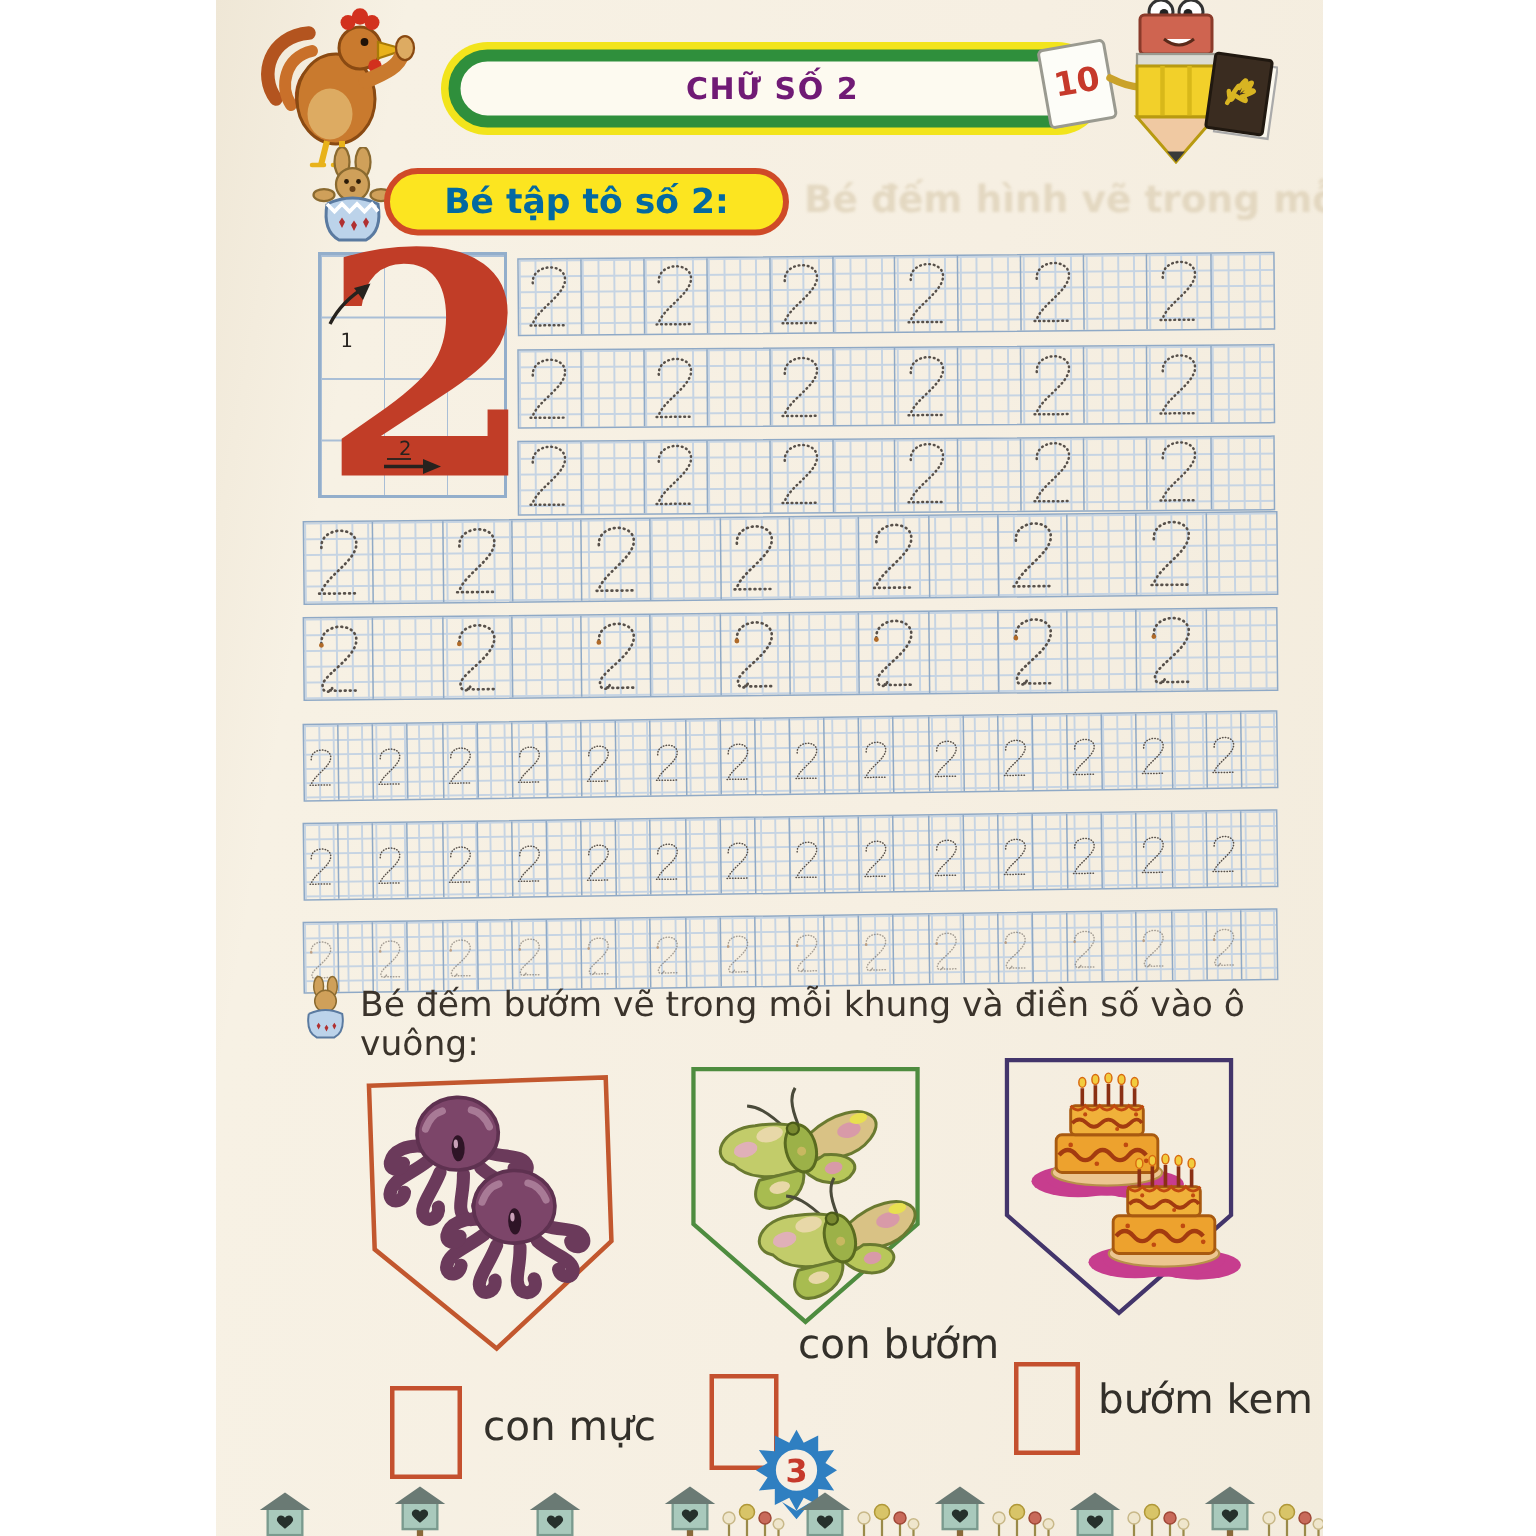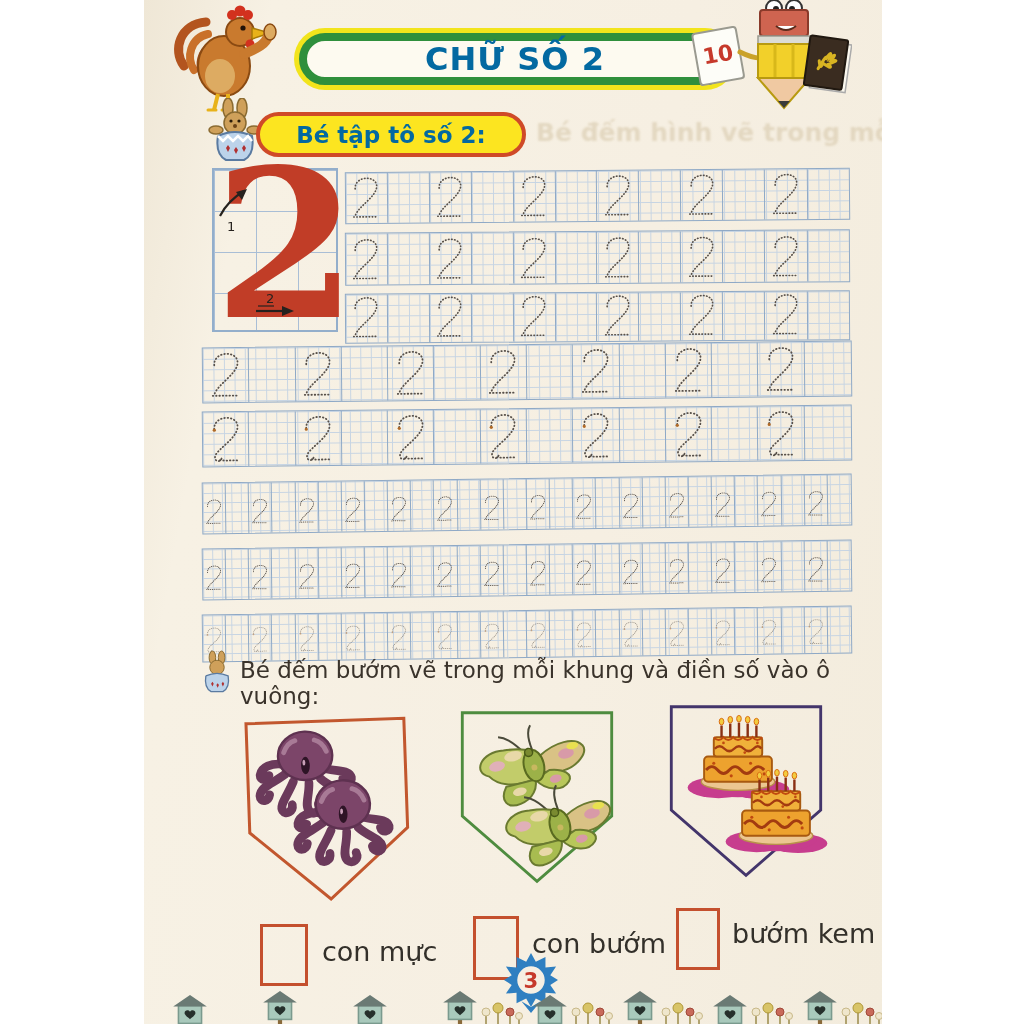--- a/index.html
+++ b/index.html
@@ -5,21 +5,21 @@
   html,body{margin:0;padding:0;}
   body{width:1024px;height:1024px;background:#ffffff;overflow:hidden;
        font-family:"DejaVu Sans","Liberation Sans",sans-serif;position:relative;}
   .page{position:absolute;left:144px;top:0;width:738px;height:1024px;overflow:hidden;
         background:linear-gradient(100deg,#efe7d6 0%,#f7f1e4 14%,#f6efe2 60%,#f3ecdd 100%);}
   
   .banner{position:absolute;left:150px;top:28px;width:442px;height:62px;background:#f2e41c;
           border-radius:32px;padding:5px;box-sizing:border-box;}
   .banner-inner{width:100%;height:100%;background:#fdfaf0;border:8px solid #2f8f3c;border-radius:26px;
           box-sizing:border-box;display:flex;align-items:center;justify-content:center;}
-  .banner-title{color:#0369a1;font-size:32px;font-weight:bold;letter-spacing:1px;}
+  .banner-title{color:#701a75;font-size:20px;font-weight:bold;letter-spacing:1px;}
   
   .pill{position:absolute;left:112px;top:112px;width:270px;height:45px;background:#fce520;
         border:4px solid #cf4a28;border-radius:24px;box-sizing:border-box;
         display:flex;align-items:center;justify-content:center;}
   .pill span{color:#0369a1;font-weight:bold;font-size:23px;}
   
   .bleed{position:absolute;left:392px;top:118px;width:350px;color:#ddd0b6;font-size:25px;
          font-weight:bold;filter:blur(1px);opacity:.75;white-space:nowrap;overflow:hidden;}
   
   .big2{position:absolute;left:68px;top:168px;width:126px;height:164px;border:2px solid #93aecb;
@@ -933,21 +933,21 @@
             <circle cx="50" cy="34" r="1.4"></circle>
             <circle cx="72" cy="44" r="1.4"></circle>
             <circle cx="85" cy="34" r="1.4"></circle>
           </g>
   </svg></div>
     </div>
 
   <div class="ansbox" style="left:116px;top:924px;width:48px;height:62px"></div>
   <div class="anslabel" style="left:178px;top:936px">con mực</div>
   <div class="ansbox" style="left:329px;top:916px;width:46px;height:64px"></div>
-  <div class="anslabel" style="left:388px;top:928px">con bướm</div>
+  <div class="anslabel" style="left:388px;top:881px">con bướm</div>
   <div class="ansbox" style="left:532px;top:908px;width:44px;height:62px"></div>
   <div class="anslabel" style="left:588px;top:918px">bướm kem</div>
 
   <svg class="badge" viewBox="0 0 56 62">
     <g fill="#2f7fc1">
       <polygon points="28,0 33,9 43,4 43,15 54,14 48,23 56,28 48,33 54,42 43,41 43,52 33,47 28,56 23,47 13,52 13,41 2,42 8,33 0,28 8,23 2,14 13,15 13,4 23,9"></polygon>
       <polygon points="18,50 28,62 38,50 28,56"></polygon>
     </g>
     <circle cx="28" cy="28" r="15" fill="#f6efe3" stroke="#2f7fc1" stroke-width="1.5"></circle>
     <text x="28" y="36" text-anchor="middle" font-size="22" font-weight="bold" fill="#c6392b">3</text>

